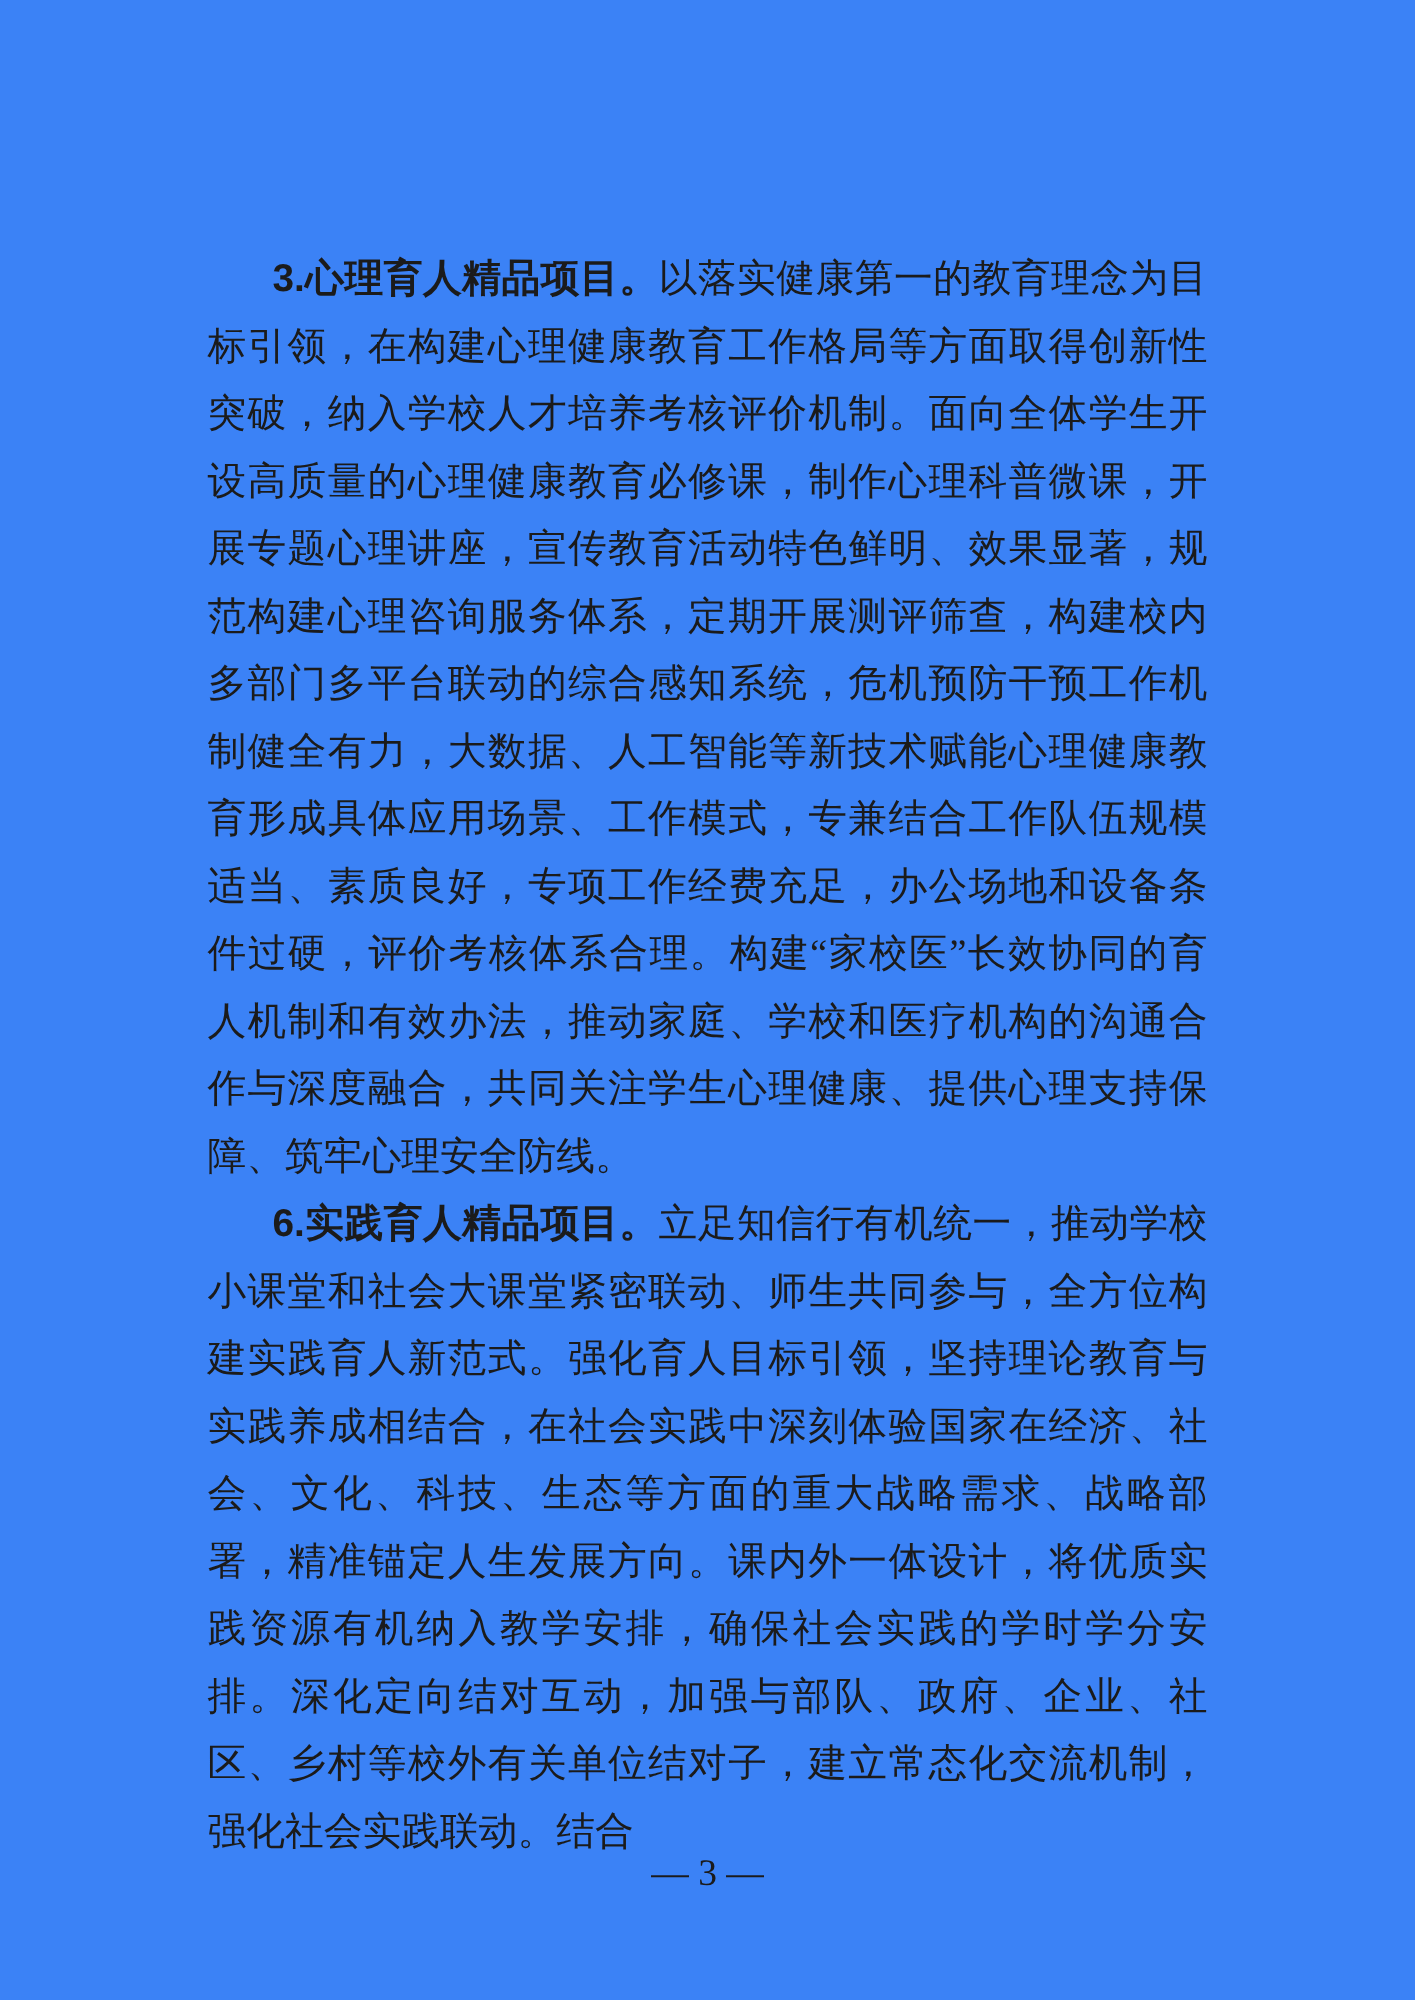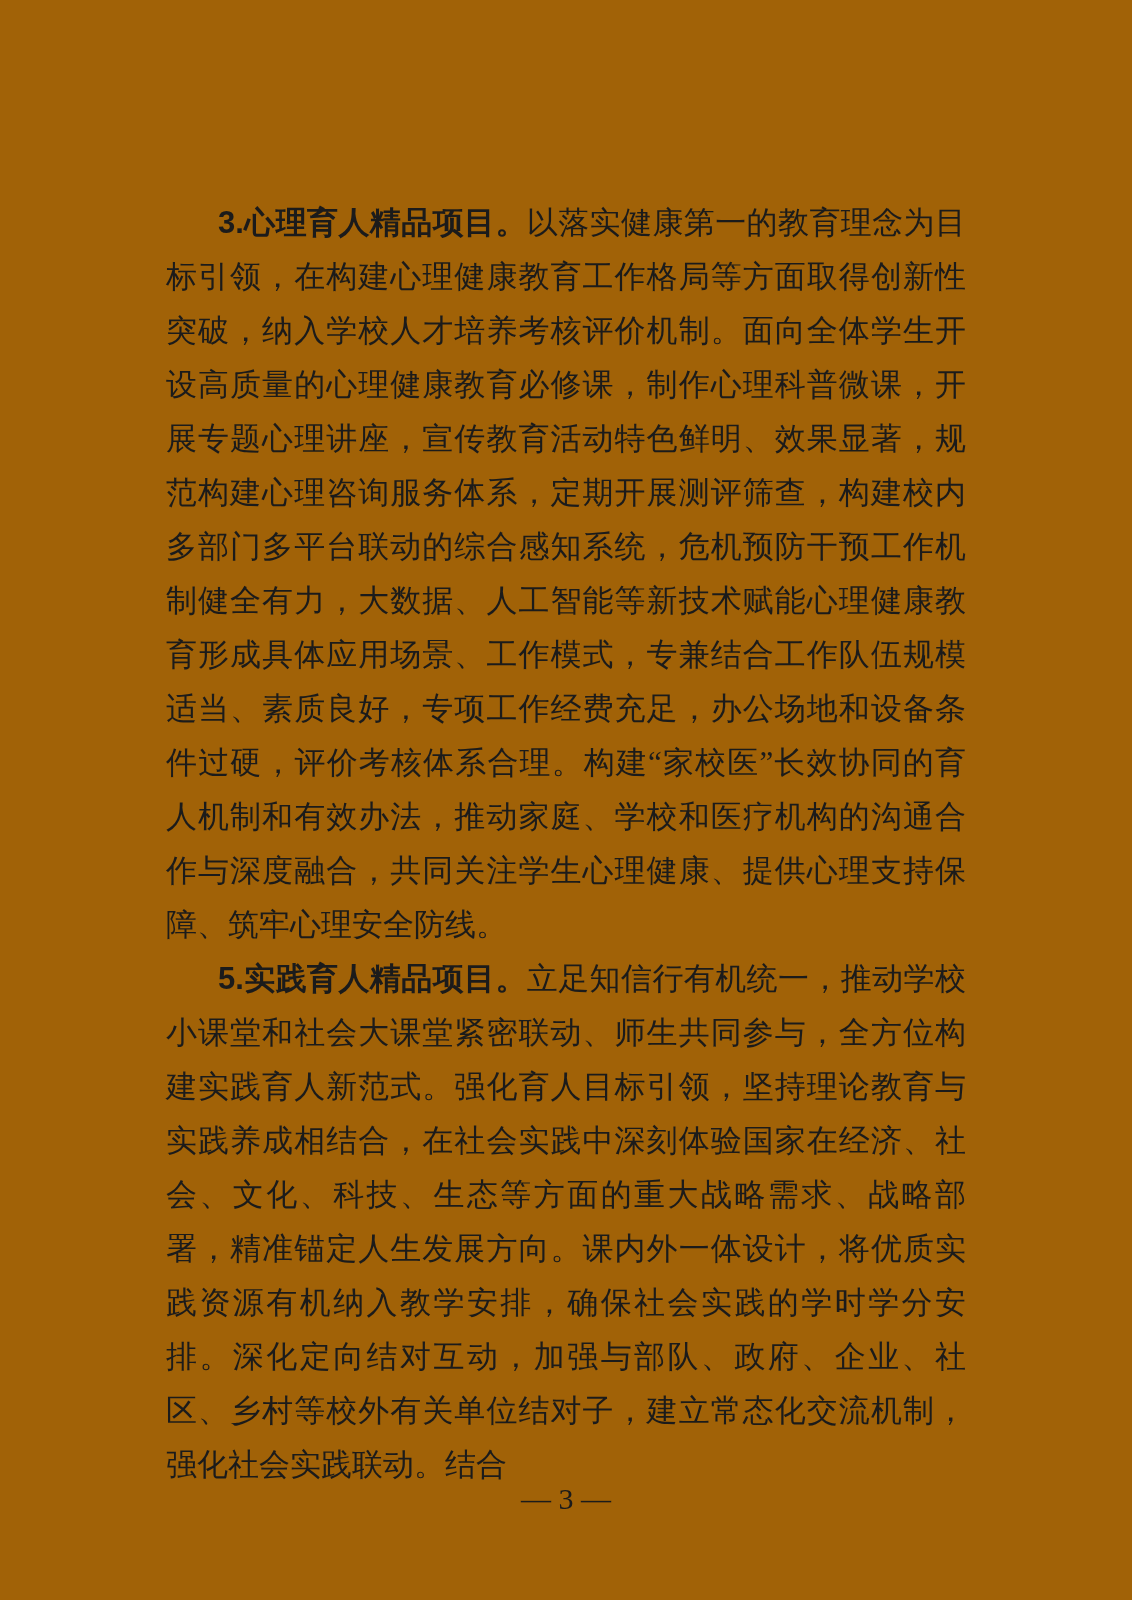--- a/index.html
+++ b/index.html
@@ -12,21 +12,21 @@
     height: 1600px;
     position: relative;
     font-family: "Liberation Serif", serif;
   }
   .page {
     position: absolute;
     left: 0;
     top: 0;
     width: 1132px;
     height: 1600px;
-    background: #a16207;
+    background: #3b82f6;
     overflow: hidden;
   }
   .content {
     position: absolute;
     left: 166px;
     top: 196px;
     width: 800px;
     color: #1b1b1b;
     font-size: 31px;
     line-height: 54px;
@@ -55,16 +55,16 @@
     line-height: 34px;
     font-family: "Liberation Serif", serif;
   }
 </style>
 </head>
 <body>
 
 <div class="page">
   <div class="content">
     <p class="para"><span class="para-heading">3.心理育人精品项目。</span><span>以落实健康第一的教育理念为目标引领，在构建心理健康教育工作格局等方面取得创新性突破，纳入学校人才培养考核评价机制。面向全体学生开设高质量的心理健康教育必修课，制作心理科普微课，开展专题心理讲座，宣传教育活动特色鲜明、效果显著，规范构建心理咨询服务体系，定期开展测评筛查，构建校内多部门多平台联动的综合感知系统，危机预防干预工作机制健全有力，大数据、人工智能等新技术赋能心理健康教育形成具体应用场景、工作模式，专兼结合工作队伍规模适当、素质良好，专项工作经费充足，办公场地和设备条件过硬，评价考核体系合理。构建“家校医”长效协同的育人机制和有效办法，推动家庭、学校和医疗机构的沟通合作与深度融合，共同关注学生心理健康、提供心理支持保障、筑牢心理安全防线。</span></p>
-    <p class="para"><span class="para-heading">5.实践育人精品项目。</span><span>立足知信行有机统一，推动学校小课堂和社会大课堂紧密联动、师生共同参与，全方位构建实践育人新范式。强化育人目标引领，坚持理论教育与实践养成相结合，在社会实践中深刻体验国家在经济、社会、文化、科技、生态等方面的重大战略需求、战略部署，精准锚定人生发展方向。课内外一体设计，将优质实践资源有机纳入教学安排，确保社会实践的学时学分安排。深化定向结对互动，加强与部队、政府、企业、社区、乡村等校外有关单位结对子，建立常态化交流机制，强化社会实践联动。结合</span></p>
+    <p class="para"><span class="para-heading">6.实践育人精品项目。</span><span>立足知信行有机统一，推动学校小课堂和社会大课堂紧密联动、师生共同参与，全方位构建实践育人新范式。强化育人目标引领，坚持理论教育与实践养成相结合，在社会实践中深刻体验国家在经济、社会、文化、科技、生态等方面的重大战略需求、战略部署，精准锚定人生发展方向。课内外一体设计，将优质实践资源有机纳入教学安排，确保社会实践的学时学分安排。深化定向结对互动，加强与部队、政府、企业、社区、乡村等校外有关单位结对子，建立常态化交流机制，强化社会实践联动。结合</span></p>
   </div>
   <div class="footer">— 3 —</div>
 </div>
 
 </body></html>

